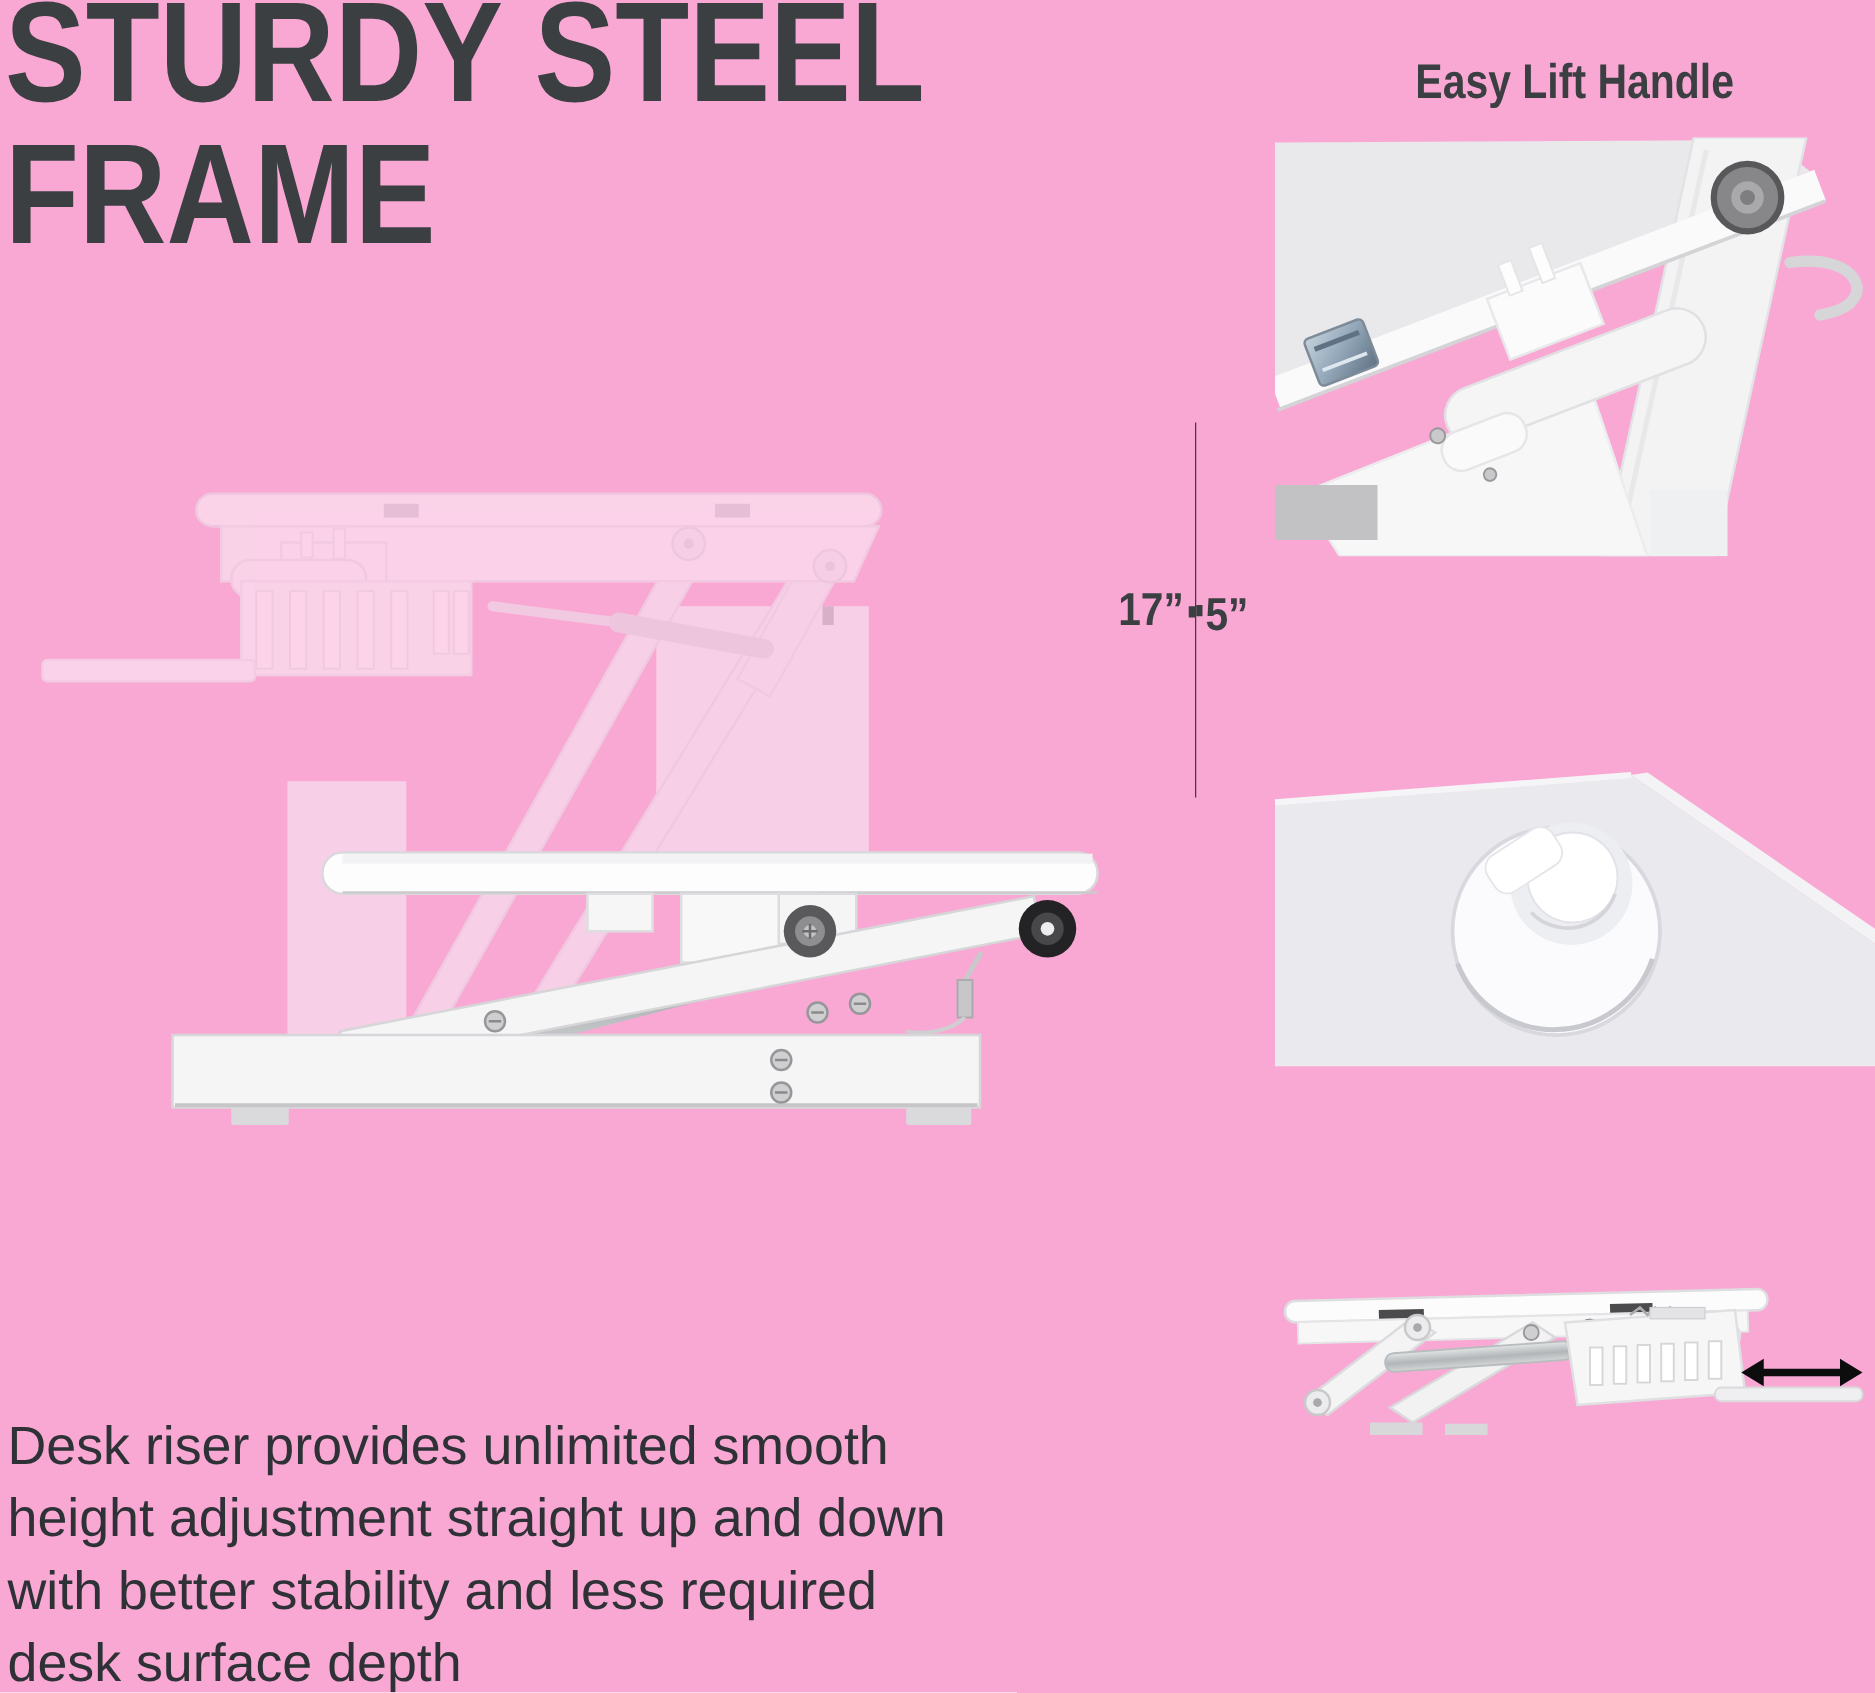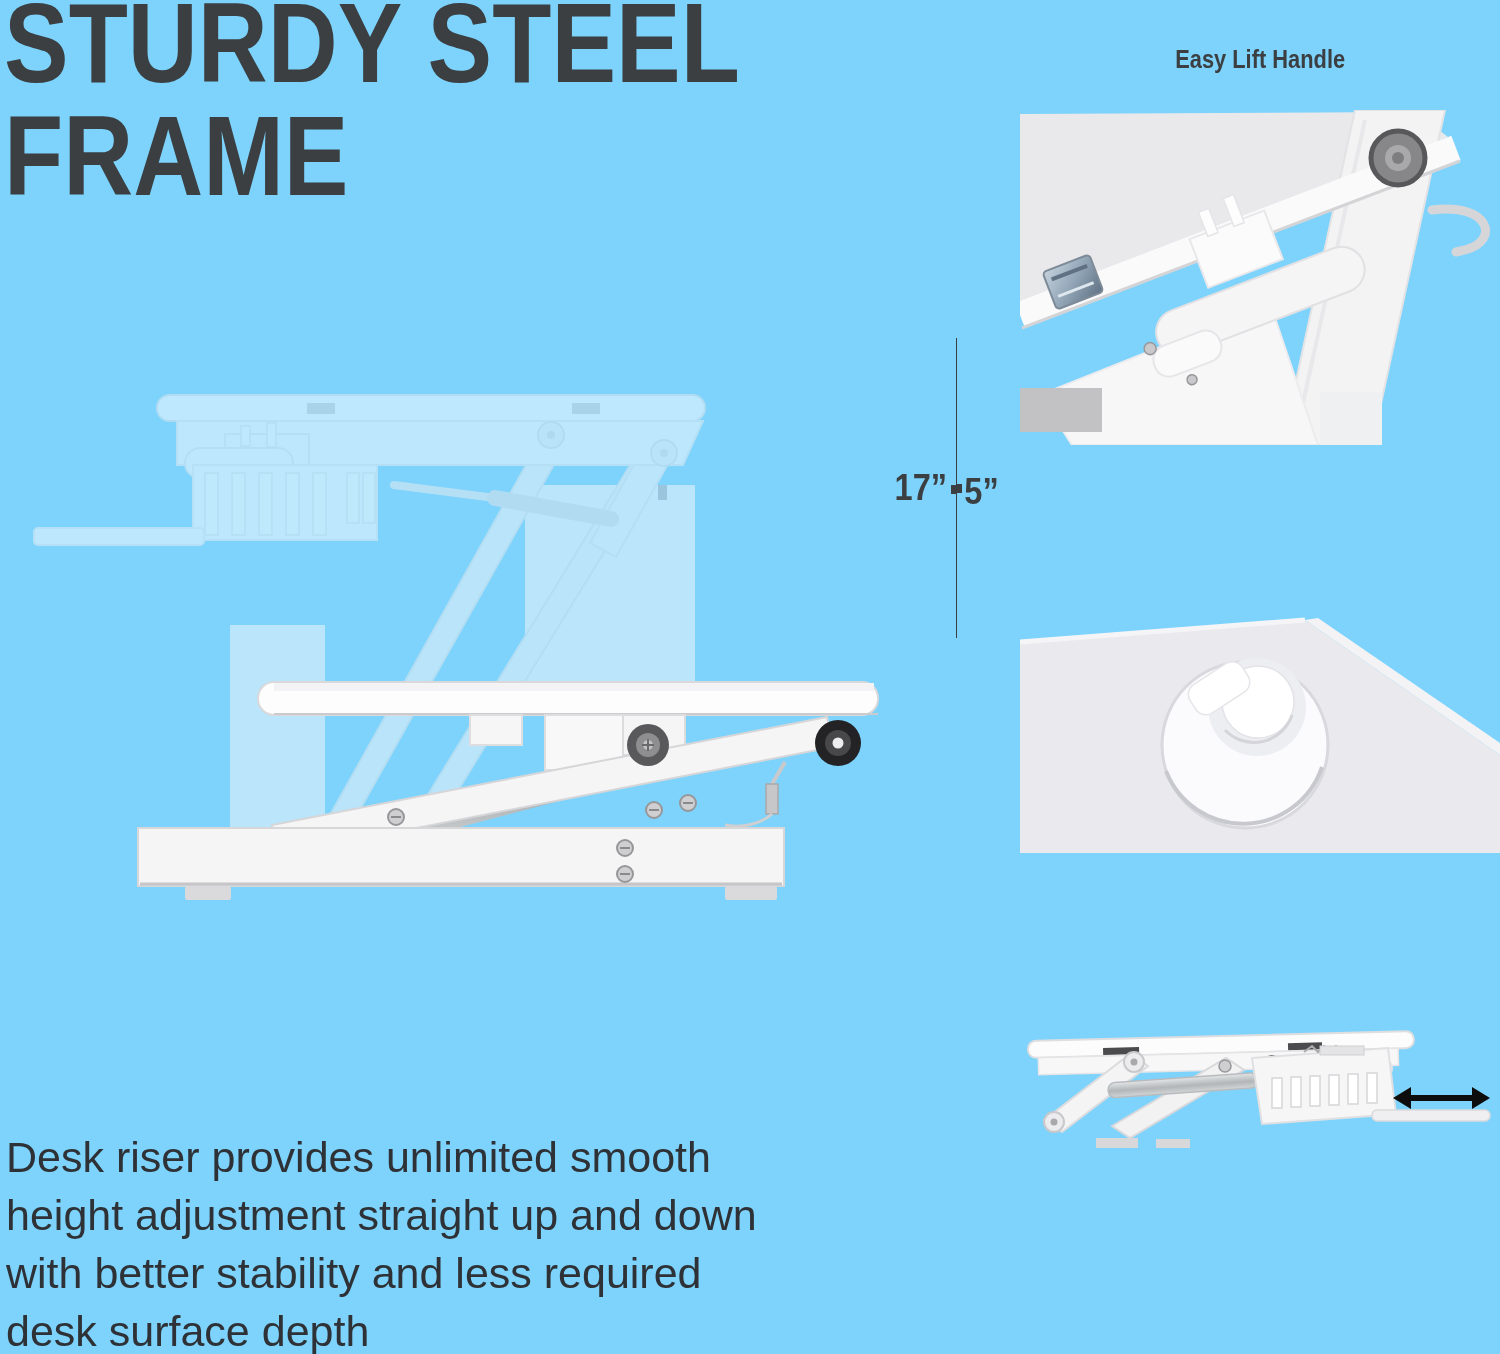--- a/index.html
+++ b/index.html
@@ -1,29 +1,29 @@
 <!DOCTYPE html>
 <html style="--ink: #3b3f42; --body_text: #2e3236; --arrow: #0d0d0e; --product_white: #f6f6f7; --surface_gray: #e9e9ee; --roller_black: #232325;"><head>
 <meta charset="utf-8">
 <style>
   html,body{margin:0;padding:0;background:#fff;}
   .canvas{
-    position:relative;width:1500px;height:1354px;background:#7dd3fc;overflow:hidden;
+    position:relative;width:1500px;height:1354px;background:#f9a8d4;overflow:hidden;
     font-family:"Liberation Sans", sans-serif;color:#3b3f42;
   }
   .title{
     position:absolute;left:4px;top:-14px;margin:0;
     font-size:114px;font-weight:bold;line-height:113px;letter-spacing:0px;
     color:var(--ink,#3b3f42);
     transform:scaleX(.85);transform-origin:left top;white-space:nowrap;
   }
   .title span{display:block;}
   .callout-label{
     position:absolute;left:1020px;width:480px;text-align:center;
-    font-size:26px;font-weight:bold;color:var(--ink,#3b3f42);white-space:nowrap;
+    font-size:39px;font-weight:bold;color:var(--ink,#3b3f42);white-space:nowrap;
   }
   .callout-label span{display:inline-block;transform:scaleX(.84);transform-origin:center;}
   .dim{
     position:absolute;left:891px;top:338px;width:110px;
     display:flex;flex-direction:row;align-items:center;
   }
   .dim-label{
     font-size:37px;font-weight:bold;color:var(--ink,#3b3f42);line-height:40px;
     transform:scaleX(.88);white-space:nowrap;
   }

